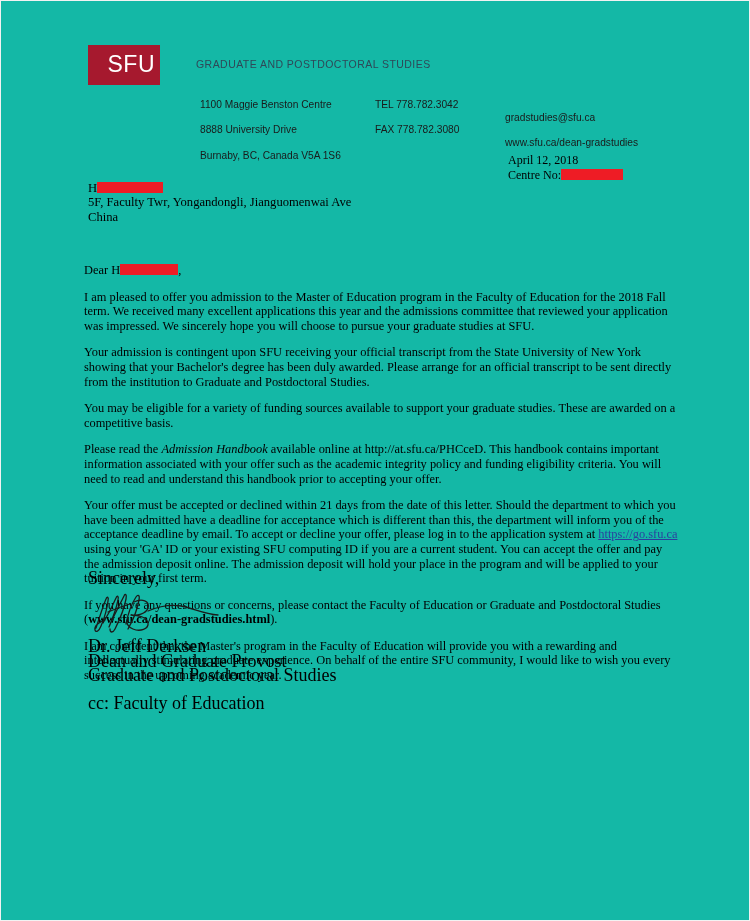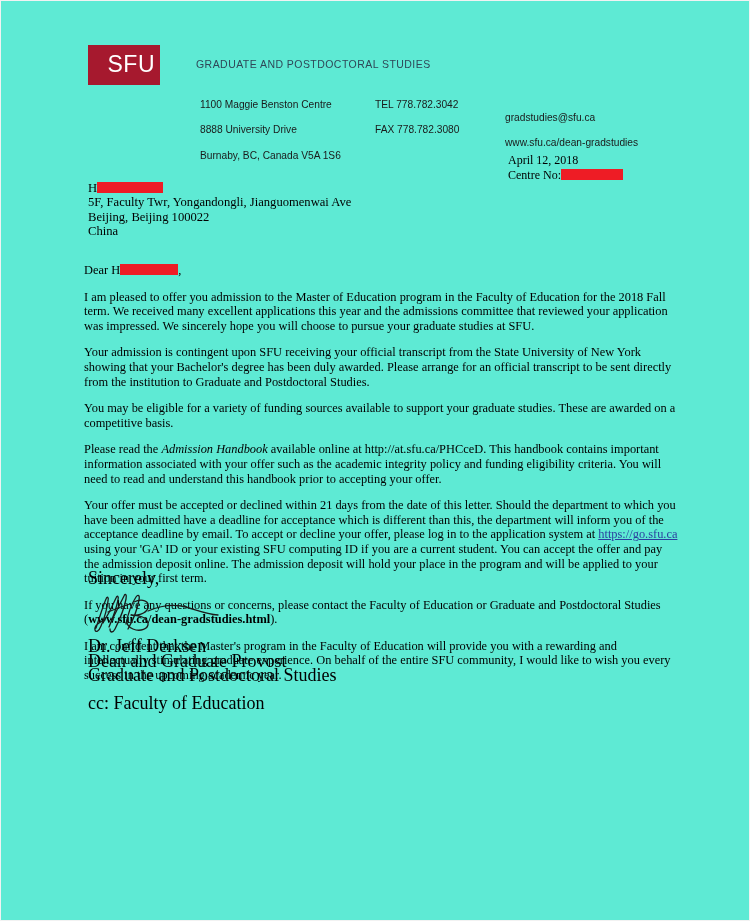--- a/index.html
+++ b/index.html
@@ -4,21 +4,21 @@
 <style>
   html, body {
     margin: 0;
     padding: 0;
     background: #ffffff;
   }
   .page {
     position: relative;
     width: 750px;
     height: 921px;
-    background: #5eead4;
+    background: #14b8a6;
     overflow: hidden;
     font-family: "Liberation Serif", serif;
     color: #000000;
   }
   .page-edge {
     position: absolute;
     left: 0; top: 0; right: 0; bottom: 0;
     border: 1px solid #f2f2f2;
     box-sizing: border-box;
     pointer-events: none;
@@ -176,21 +176,20 @@
   <div class="date-block">
     <div>April 12, 2018</div>
     <div>
       <span>Centre No:</span><span class="redact redact-student"></span>
     </div>
   </div>
 
   <div class="recipient">
     <div><span>H</span><span class="redact redact-name-addr"></span></div>
     <div>5F, Faculty Twr, Yongandongli, Jianguomenwai Ave</div>
-    <div>Beijing, Beijing  100022</div>
     <div>China</div>
   </div>
 
   <div class="body-area">
     <div class="salutation"><span>Dear H</span><span class="redact redact-name-dear"></span><span>,</span></div>
 
     <p>I am pleased to offer you admission to the Master of Education program in the Faculty of Education for the 2018 Fall term. We received many excellent applications this year and the admissions committee that reviewed your application was impressed. We sincerely hope you will choose to pursue your graduate studies at SFU.</p>
 
     <p>Your admission is contingent upon SFU receiving your official transcript from the State University of New York showing that your Bachelor's degree has been duly awarded. Please arrange for an official transcript to be sent directly from the institution to Graduate and Postdoctoral Studies.</p>
 

